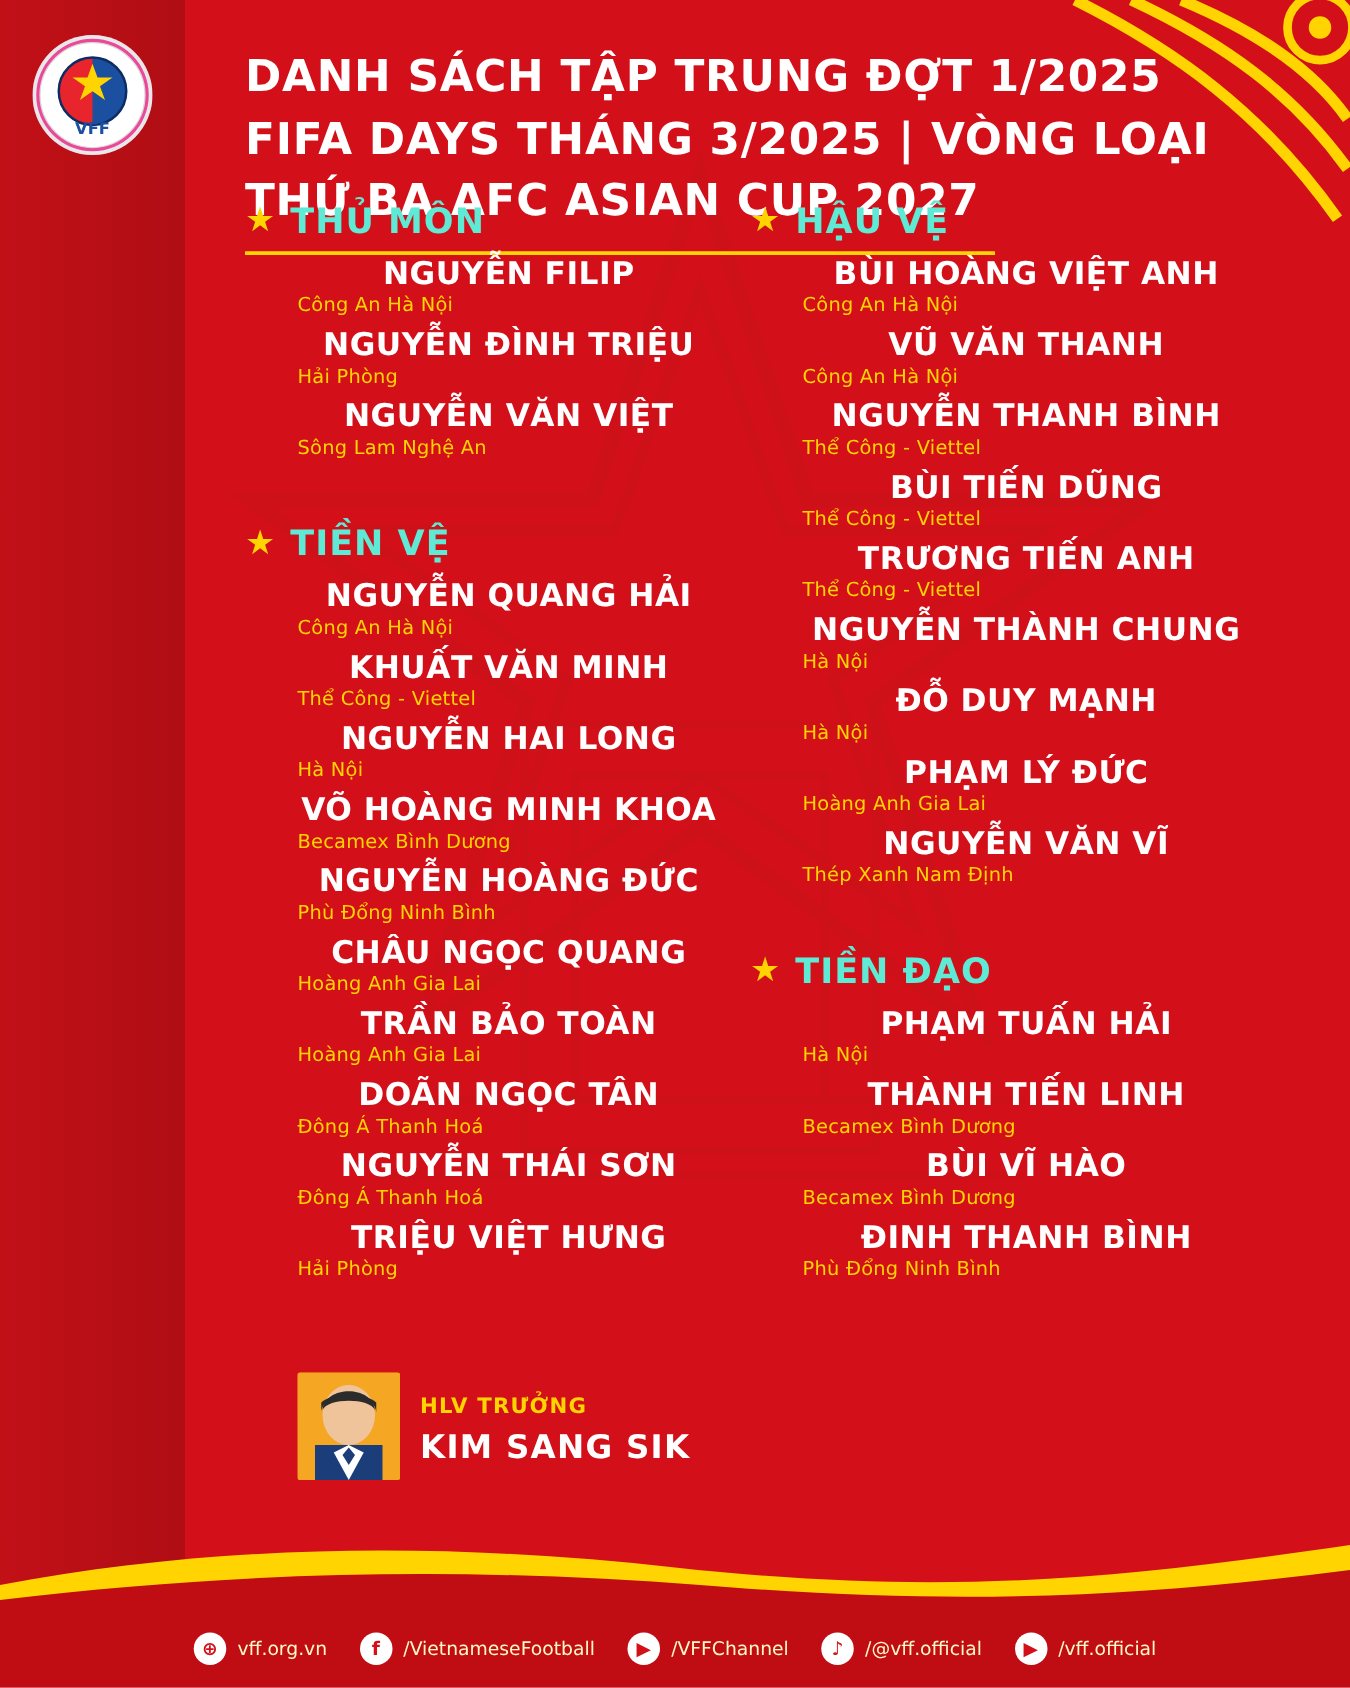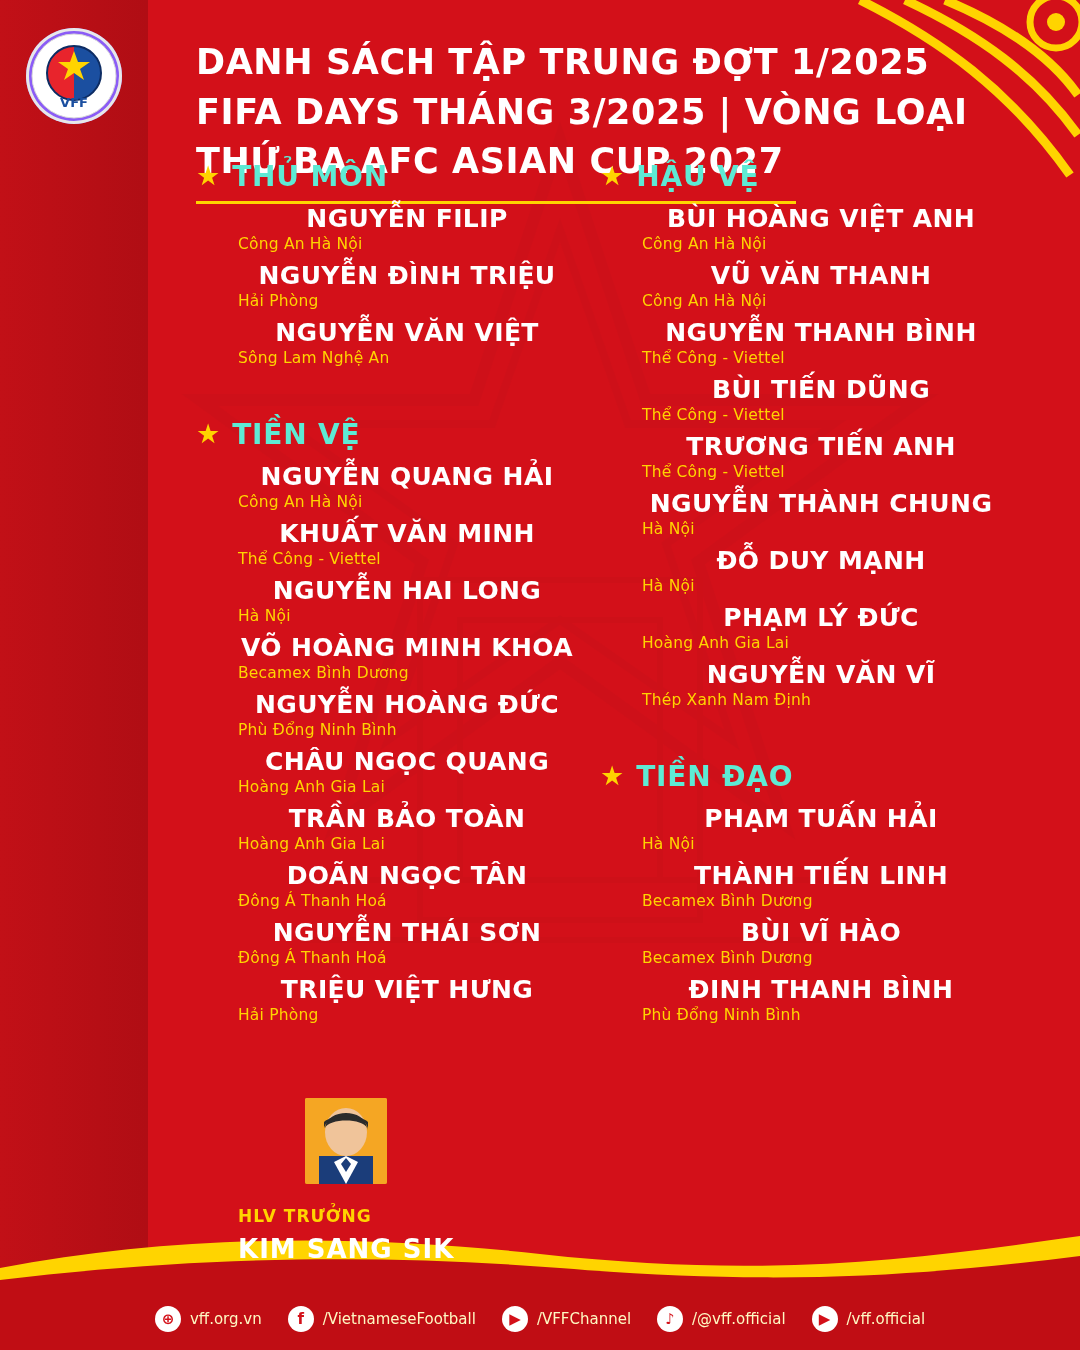--- a/index.html
+++ b/index.html
@@ -56,21 +56,21 @@
     letter-spacing: 2px;
     white-space: nowrap;
     font-family: "DejaVu Sans", sans-serif;
   }
 
   
   .logo {
     position: absolute; left: 26px; top: 28px;
     width: 96px; height: 96px;
     border-radius: 50%;
-    background: #8b5cf6;
+    background: #ec4899;
     display: flex; align-items: center; justify-content: center;
     z-index: 5;
     box-shadow: 0 0 0 3px #e8e8e8 inset;
   }
 
   
   .header {
     position: absolute; left: 196px; top: 38px; width: 800px;
     z-index: 4;
   }
@@ -113,21 +113,20 @@
     margin-top: 2px;
     font-family: "DejaVu Sans", sans-serif;
   }
   .gap { height: 42px; }
 
   
   .coach {
     position: absolute; left: 238px; top: 1098px;
     display: flex; align-items: center; gap: 16px;
     z-index: 4;
-    flex-direction: column;
   }
   .coach-photo {
     width: 82px; height: 86px;
     background: linear-gradient(180deg,#f5a623 0%, #e08a10 100%);
     overflow: hidden; position: relative;
     border-radius: 2px;
   }
   .coach-text { padding-top: 6px; }
   .coach-role {
     color: #ffd400; font-size: 17px; font-weight: 700; letter-spacing: 1px;

